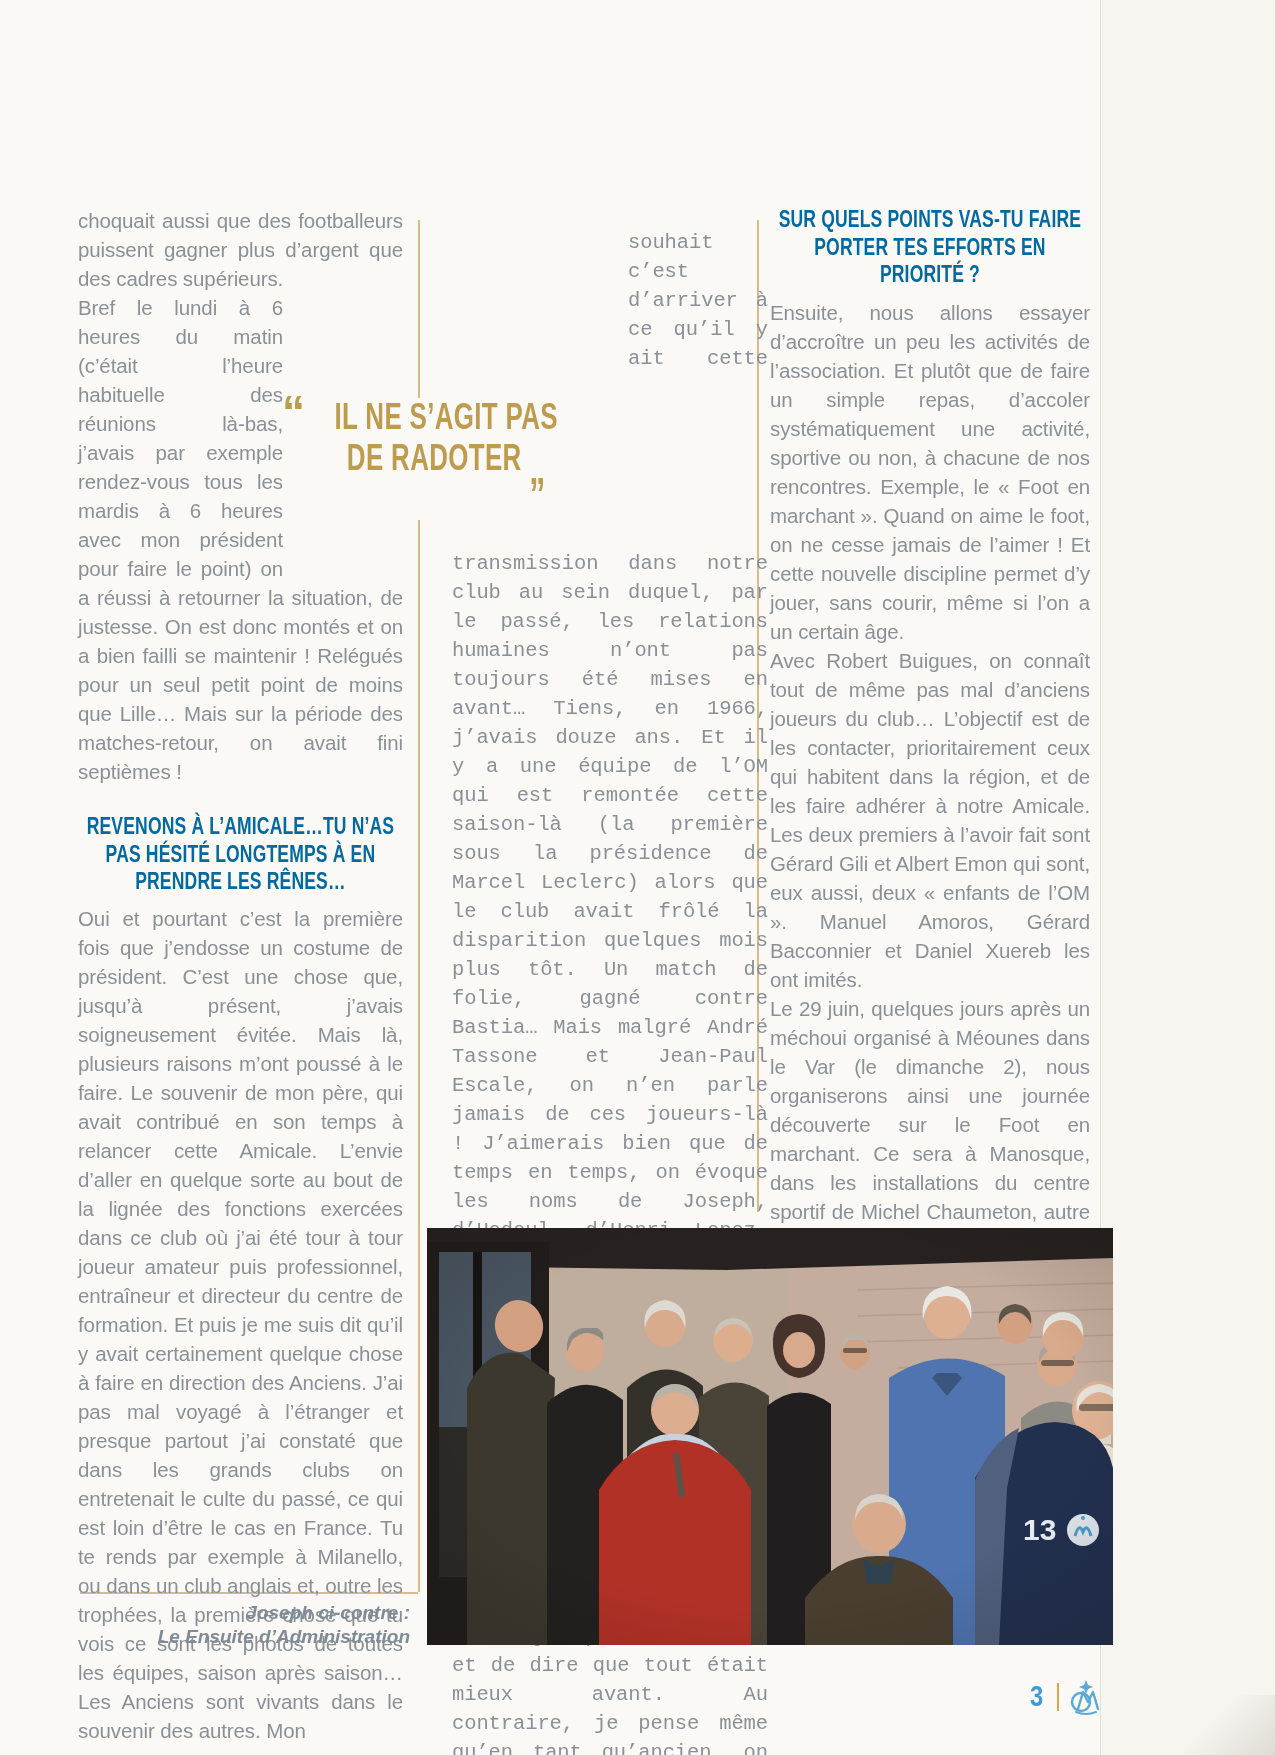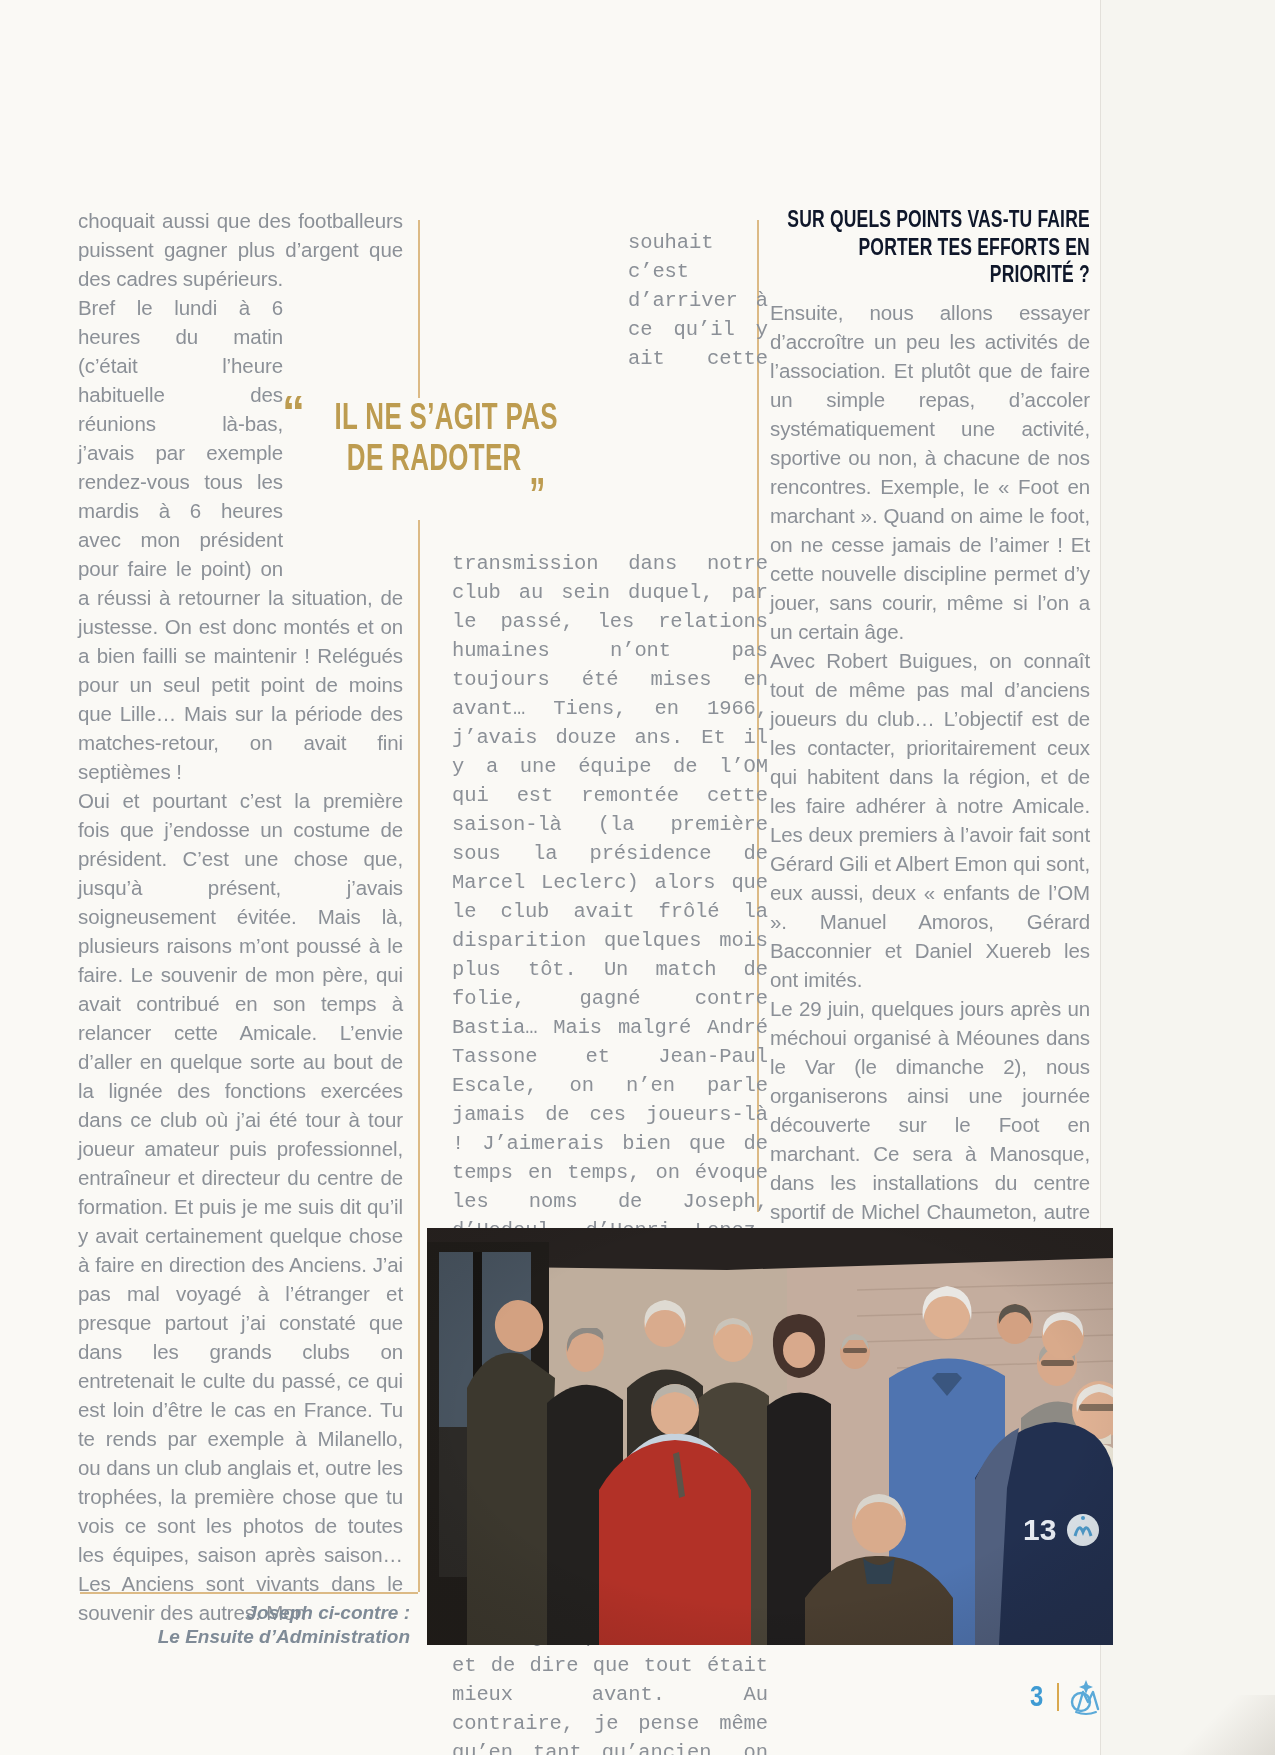--- a/index.html
+++ b/index.html
@@ -11,21 +11,21 @@
   .corner-shadow{position:absolute;right:0;bottom:0;width:120px;height:60px;
         background:linear-gradient(315deg,#dedbd4 0%,rgba(246,245,240,0) 55%);}
   
   .col{position:absolute;top:0;color:#8b9097;font-size:20.5px;line-height:29px;
        text-align:justify;letter-spacing:-0.1px;margin-top:8px;}
   #col1{left:78px;top:198px;width:325px;}
   #col2{left:452px;top:220px;width:316px;font-family:Liberation Mono, monospace;}
   #col3{left:770px;top:198px;width:320px;}
   .col p{margin:0;}
   
-  .subhead{color:#0f172a;font-weight:bold;font-size:23px;line-height:27.5px;text-align:right;}
+  .subhead{color:#0369a1;font-weight:bold;font-size:23px;line-height:27.5px;text-align:center;}
   .cond{display:inline-block;width:131%;transform:scaleX(0.763);transform-origin:0 0;
         letter-spacing:0.2px;}
   #col1 .subhead{margin-top:27px;margin-bottom:8px;}
   #col3 .subhead{margin-bottom:9px;}
   
   .pq-spacer-r{float:right;width:120px;height:118px;margin-top:145px;}
   .pq-spacer-l{float:left;width:176px;height:118px;margin-top:203px;}
   
   #pullquote{position:absolute;left:298px;top:396px;width:296px;text-align:center;
              color:#bd9c50;font-weight:bold;z-index:5;}
@@ -59,20 +59,21 @@
   <div class="corner-shadow"></div>
 
   <div class="vrule" style="left:418px;top:220px;height:178px;"></div>
   <div class="vrule" style="left:418px;top:520px;height:1072px;"></div>
   <div class="vrule" style="left:757px;top:220px;height:992px;"></div>
   <div class="hrule" style="left:80px;top:1592px;width:338px;"></div>
 
   <div class="col" id="col1">
     <p>choquait aussi que des footballeurs puissent gagner plus d’argent que des cadres supérieurs.</p>
     <p><span class="pq-spacer-r"></span><span>Bref le lundi à 6 heures du matin (c’était l’heure habituelle des réunions là-bas, j’avais par exemple rendez-vous tous les mardis à 6 heures avec mon président pour faire le point) on a réussi à retourner la situation, de justesse. On est donc montés et on a bien failli se maintenir ! Relégués pour un seul petit point de moins que Lille… Mais sur la période des matches-retour, on avait fini septièmes !</span></p>
+    <p class="subhead"><span class="cond">REVENONS À L’AMICALE…TU N’AS PAS HÉSITÉ LONGTEMPS À EN PRENDRE LES RÊNES…</span></p>
     <p>Oui et pourtant c’est la première fois que j’endosse un costume de président. C’est une chose que, jusqu’à présent, j’avais soigneusement évitée. Mais là, plusieurs raisons m’ont poussé à le faire. Le souvenir de mon père, qui avait contribué en son temps à relancer cette Amicale. L’envie d’aller en quelque sorte au bout de la lignée des fonctions exercées dans ce club où j’ai été tour à tour joueur amateur puis professionnel, entraîneur et directeur du centre de formation. Et puis je me suis dit qu’il y avait certainement quelque chose à faire en direction des Anciens. J’ai pas mal voyagé à l’étranger et presque partout j’ai constaté que dans les grands clubs on entretenait le culte du passé, ce qui est loin d’être le cas en France. Tu te rends par exemple à Milanello, ou dans un club anglais et, outre les trophées, la première chose que tu vois ce sont les photos de toutes les équipes, saison après saison…Les Anciens sont vivants dans le souvenir des autres. Mon</p>
   </div>
 
   <div class="col" id="col2">
     <p><span class="pq-spacer-l"></span><span>souhait c’est d’arriver à ce qu’il y ait cette transmission dans notre club au sein duquel, par le passé, les relations humaines n’ont pas toujours été mises en avant… Tiens, en 1966, j’avais douze ans. Et il y a une équipe de l’OM qui est remontée cette saison-là (la première sous la présidence de Marcel Leclerc) alors que le club avait frôlé la disparition quelques mois plus tôt. Un match de folie, gagné contre Bastia… Mais malgré André Tassone et Jean-Paul Escale, on n’en parle jamais de ces joueurs-là ! J’aimerais bien que de temps en temps, on évoque les noms de Joseph, d’Hodoul, d’Henri Lopez, qu’on ne les oublie pas.</span></p>
     <p>Les Anciens, c’est important. Ils ne font pas gagner des matches, d’accord, mais ils participent à l’aura, à la légende, à la grandeur d’un club, dont le passé suscite le rêve et le respect. Attention tout de même : je suis pour l’Amicale, pas pour les Anciens Combattants ! Il ne s’agit pas de radoter et de dire que tout était mieux avant. Au contraire, je pense même qu’en tant qu’ancien, on a une sorte de devoir de réserve à observer, en se gardant bien de porter des jugements sur le présent, quel qu’il soit !</p>
   </div>
 
   <div class="col" id="col3">
     <p class="subhead"><span class="cond">SUR QUELS POINTS VAS-TU FAIRE PORTER TES EFFORTS EN PRIORITÉ ?</span></p>

